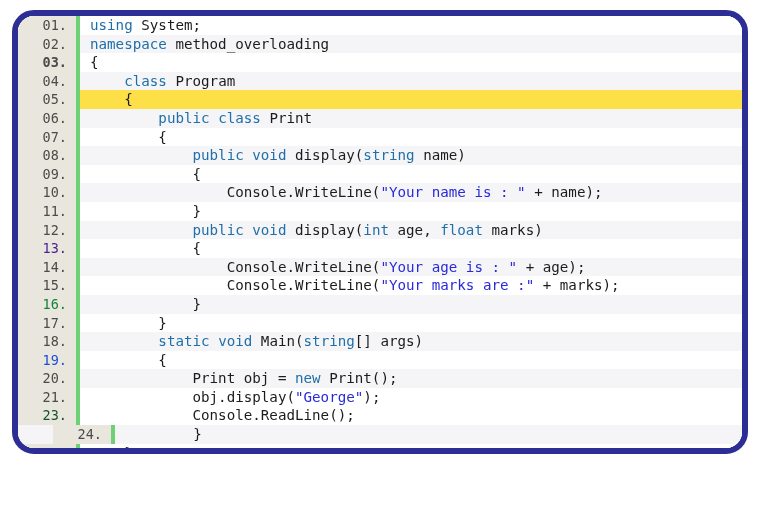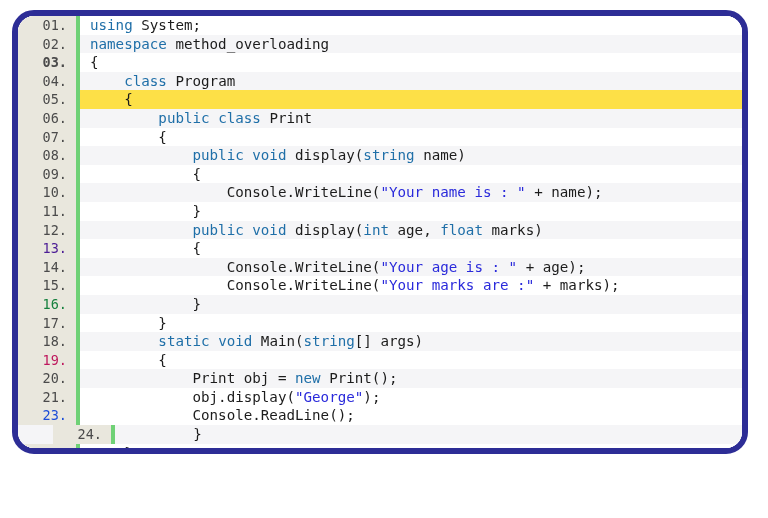--- a/index.html
+++ b/index.html
@@ -89,21 +89,21 @@
       <div class="code-row odd" style="background: rgb(255, 255, 255);"><div class="gutter" style="background: rgb(233, 231, 221); color: rgb(75, 75, 75); border-right-color: rgb(111, 209, 118);">09.</div><div class="code-text" style="color: rgb(28, 28, 28);"><span class="pln" style="color: rgb(28, 28, 28);">            {</span></div></div>
       <div class="code-row even" style="background: rgb(245, 245, 247);"><div class="gutter" style="background: rgb(233, 231, 221); color: rgb(75, 75, 75); border-right-color: rgb(111, 209, 118);">10.</div><div class="code-text" style="color: rgb(28, 28, 28);"><span class="pln" style="color: rgb(28, 28, 28);">                Console.WriteLine(</span><span class="str" style="color: rgb(42, 42, 219);">"Your name is : "</span><span class="pln" style="color: rgb(28, 28, 28);"> + name);</span></div></div>
       <div class="code-row odd" style="background: rgb(255, 255, 255);"><div class="gutter" style="background: rgb(233, 231, 221); color: rgb(75, 75, 75); border-right-color: rgb(111, 209, 118);">11.</div><div class="code-text" style="color: rgb(28, 28, 28);"><span class="pln" style="color: rgb(28, 28, 28);">            }</span></div></div>
       <div class="code-row even" style="background: rgb(245, 245, 247);"><div class="gutter" style="background: rgb(233, 231, 221); color: rgb(75, 75, 75); border-right-color: rgb(111, 209, 118);">12.</div><div class="code-text" style="color: rgb(28, 28, 28);"><span class="pln" style="color: rgb(28, 28, 28);">            </span><span class="kw" style="color: rgb(31, 111, 168);">public void</span><span class="pln" style="color: rgb(28, 28, 28);"> display(</span><span class="kw" style="color: rgb(31, 111, 168);">int</span><span class="pln" style="color: rgb(28, 28, 28);"> age, </span><span class="kw" style="color: rgb(31, 111, 168);">float</span><span class="pln" style="color: rgb(28, 28, 28);"> marks)</span></div></div>
       <div class="code-row odd" style="background: rgb(255, 255, 255);"><div class="gutter" style="background: rgb(233, 231, 221); color: #4c1d95; border-right-color: rgb(111, 209, 118);">13.</div><div class="code-text" style="color: rgb(28, 28, 28);"><span class="pln" style="color: rgb(28, 28, 28);">            {</span></div></div>
       <div class="code-row even" style="background: rgb(245, 245, 247);"><div class="gutter" style="background: rgb(233, 231, 221); color: rgb(75, 75, 75); border-right-color: rgb(111, 209, 118);">14.</div><div class="code-text" style="color: rgb(28, 28, 28);"><span class="pln" style="color: rgb(28, 28, 28);">                Console.WriteLine(</span><span class="str" style="color: rgb(42, 42, 219);">"Your age is : "</span><span class="pln" style="color: rgb(28, 28, 28);"> + age);</span></div></div>
       <div class="code-row odd" style="background: rgb(255, 255, 255);"><div class="gutter" style="background: rgb(233, 231, 221); color: rgb(75, 75, 75); border-right-color: rgb(111, 209, 118);">15.</div><div class="code-text" style="color: rgb(28, 28, 28);"><span class="pln" style="color: rgb(28, 28, 28);">                Console.WriteLine(</span><span class="str" style="color: rgb(42, 42, 219);">"Your marks are :"</span><span class="pln" style="color: rgb(28, 28, 28);"> + marks);</span></div></div>
       <div class="code-row even" style="background: rgb(245, 245, 247);"><div class="gutter" style="background: rgb(233, 231, 221); color: #15803d; border-right-color: rgb(111, 209, 118);">16.</div><div class="code-text" style="color: rgb(28, 28, 28);"><span class="pln" style="color: rgb(28, 28, 28);">            }</span></div></div>
       <div class="code-row odd" style="background: rgb(255, 255, 255);"><div class="gutter" style="background: rgb(233, 231, 221); color: rgb(75, 75, 75); border-right-color: rgb(111, 209, 118);">17.</div><div class="code-text" style="color: rgb(28, 28, 28);"><span class="pln" style="color: rgb(28, 28, 28);">        }</span></div></div>
       <div class="code-row even" style="background: rgb(245, 245, 247);"><div class="gutter" style="background: rgb(233, 231, 221); color: rgb(75, 75, 75); border-right-color: rgb(111, 209, 118);">18.</div><div class="code-text" style="color: rgb(28, 28, 28);"><span class="pln" style="color: rgb(28, 28, 28);">        </span><span class="kw" style="color: rgb(31, 111, 168);">static void</span><span class="pln" style="color: rgb(28, 28, 28);"> Main(</span><span class="kw" style="color: rgb(31, 111, 168);">string</span><span class="pln" style="color: rgb(28, 28, 28);">[] args)</span></div></div>
-      <div class="code-row odd" style="background: rgb(255, 255, 255);"><div class="gutter" style="background: rgb(233, 231, 221); color: #be185d; border-right-color: rgb(111, 209, 118);">19.</div><div class="code-text" style="color: rgb(28, 28, 28);"><span class="pln" style="color: rgb(28, 28, 28);">        {</span></div></div>
+      <div class="code-row odd" style="background: rgb(255, 255, 255);"><div class="gutter" style="background: rgb(233, 231, 221); color: #1d4ed8; border-right-color: rgb(111, 209, 118);">19.</div><div class="code-text" style="color: rgb(28, 28, 28);"><span class="pln" style="color: rgb(28, 28, 28);">        {</span></div></div>
       <div class="code-row even" style="background: rgb(245, 245, 247);"><div class="gutter" style="background: rgb(233, 231, 221); color: rgb(75, 75, 75); border-right-color: rgb(111, 209, 118);">20.</div><div class="code-text" style="color: rgb(28, 28, 28);"><span class="pln" style="color: rgb(28, 28, 28);">            Print obj = </span><span class="kw" style="color: rgb(31, 111, 168);">new</span><span class="pln" style="color: rgb(28, 28, 28);"> Print();</span></div></div>
       <div class="code-row odd" style="background: rgb(255, 255, 255);"><div class="gutter" style="background: rgb(233, 231, 221); color: rgb(75, 75, 75); border-right-color: rgb(111, 209, 118);">21.</div><div class="code-text" style="color: rgb(28, 28, 28);"><span class="pln" style="color: rgb(28, 28, 28);">            obj.display(</span><span class="str" style="color: rgb(42, 42, 219);">"George"</span><span class="pln" style="color: rgb(28, 28, 28);">);</span></div></div>
-      <div class="code-row odd" style="background: rgb(255, 255, 255);"><div class="gutter" style="background: rgb(233, 231, 221); color: #1d4ed8; border-right-color: rgb(111, 209, 118); text-align: right;">23.</div><div class="code-text" style="color: rgb(28, 28, 28);"><span class="pln" style="color: rgb(28, 28, 28);">            Console.ReadLine();</span></div></div>
+      <div class="code-row odd" style="background: rgb(255, 255, 255);"><div class="gutter" style="background: rgb(233, 231, 221); color: #14532d; border-right-color: rgb(111, 209, 118); text-align: right;">23.</div><div class="code-text" style="color: rgb(28, 28, 28);"><span class="pln" style="color: rgb(28, 28, 28);">            Console.ReadLine();</span></div></div>
       <div class="code-row even" style="background: rgb(245, 245, 247); padding-left: 35px;"><div class="gutter" style="background: rgb(233, 231, 221); color: rgb(75, 75, 75); border-right-color: rgb(111, 209, 118);">24.</div><div class="code-text" style="color: rgb(28, 28, 28);"><span class="pln" style="color: rgb(28, 28, 28);">        }</span></div></div>
       <div class="code-row odd" style="background: rgb(255, 255, 255);"><div class="gutter" style="background: rgb(233, 231, 221); color: #737373; border-right-color: rgb(111, 209, 118);">25.</div><div class="code-text" style="color: rgb(28, 28, 28);"><span class="pln" style="color: rgb(28, 28, 28);">    }</span></div></div>
       <div class="code-row even" style="background: rgb(245, 245, 247);"><div class="gutter" style="background: rgb(233, 231, 221); color: rgb(75, 75, 75); border-right-color: rgb(111, 209, 118);">26.</div><div class="code-text" style="color: rgb(28, 28, 28);"><span class="pln" style="color: rgb(28, 28, 28);">}</span></div></div>
     </div>
 </div>
 
 </body></html>

